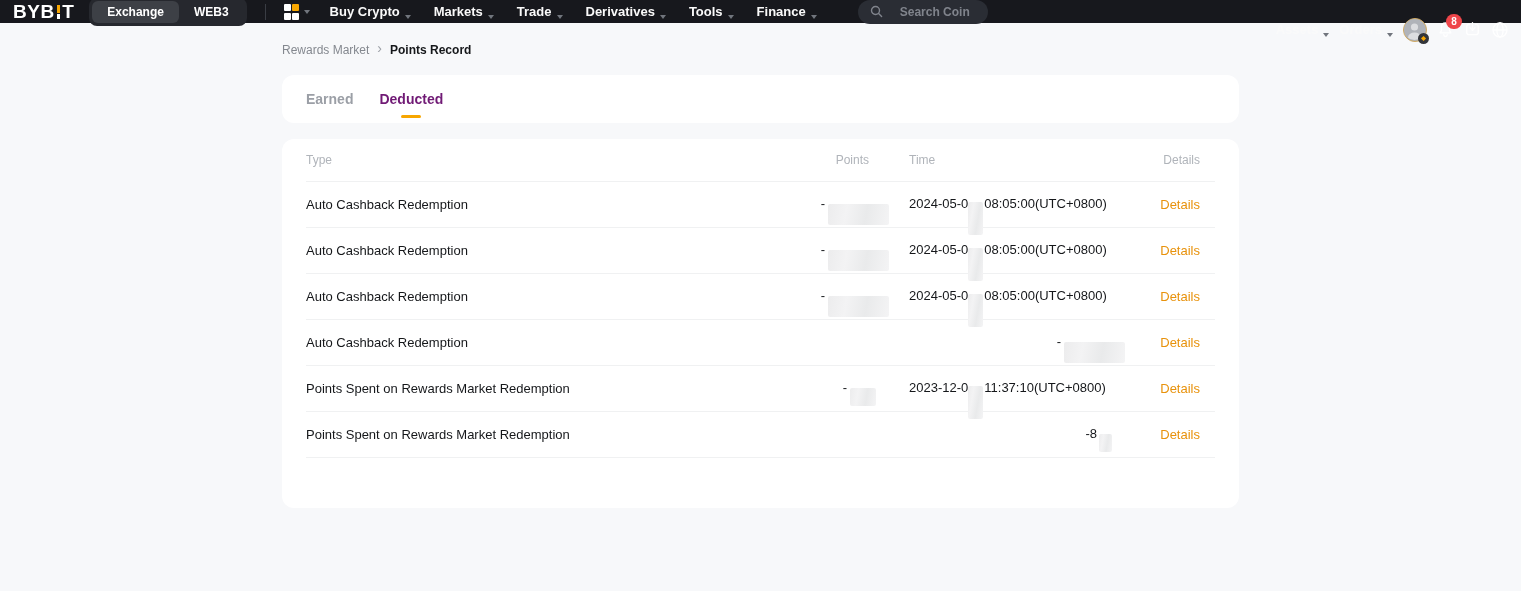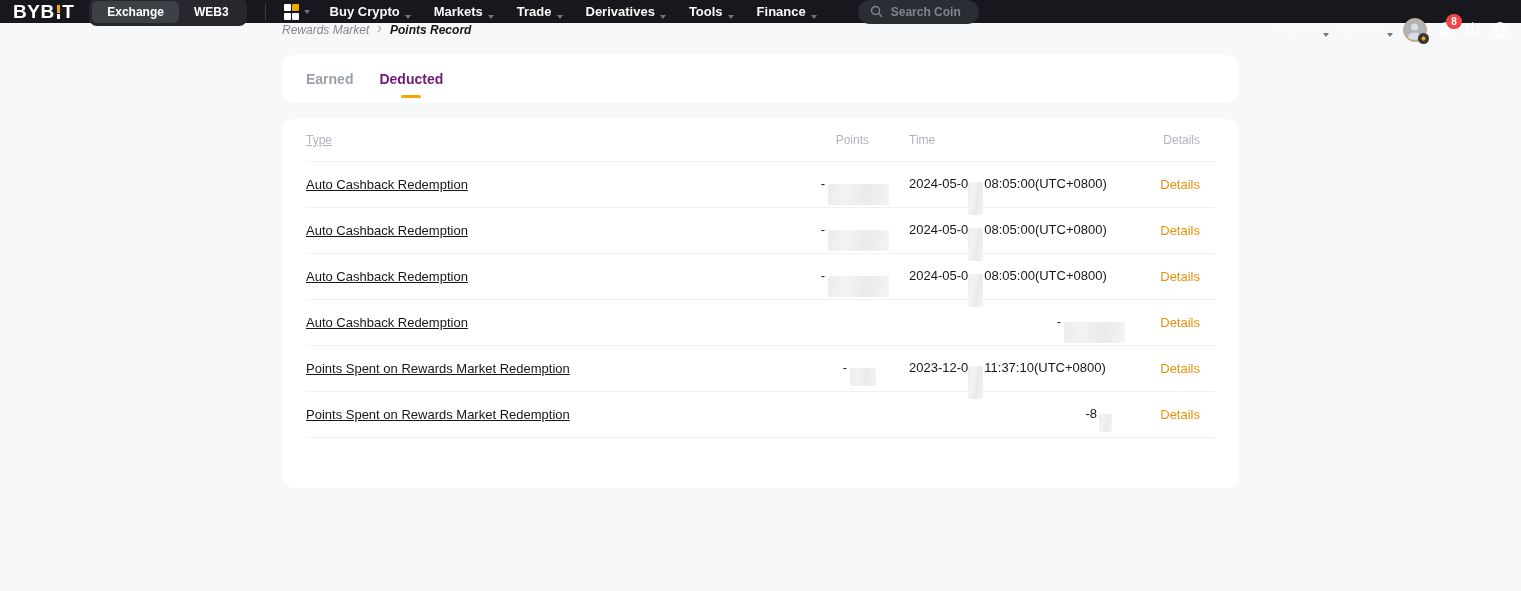--- a/index.html
+++ b/index.html
@@ -37,21 +37,21 @@
   .grid-icon span { background:#fff; border-radius:1px; }
   .grid-icon span.accent { background:#f7a600; }
 
   .caret { display:inline-block; width:0; height:0; border-left:3.5px solid transparent;
     border-right:3.5px solid transparent; border-top:4px solid #71757d; margin-left:5px;
     vertical-align:middle; }
 
   .nav-menu { display:flex; align-items:center; }
   .nav-item { display:flex; align-items:flex-end; margin-right:23px; cursor:pointer; white-space:nowrap; }
 
-  .search-pill { display:flex; align-items:center; gap:6px; background:#2a2d34;
+  .search-pill { display:flex; align-items:center; gap:15px; background:#2a2d34;
     border-radius:12px; height:24px; padding:0 12px; margin-left:18px; cursor:text; }
   .search-pill input { background:transparent; border:none; outline:none; color:#e8e8e8;
     font-size:12px; font-weight:600; width:78px; font-family:"Liberation Sans",sans-serif; }
   .search-pill input::placeholder { color:#80848c; }
 
   .nav-spacer { flex:1; }
   .nav-right { display:flex; align-items:center; gap:10px;margin-top:36px; }
   .icon-btn { display:flex; align-items:center; cursor:pointer; position:relative; }
 
   .avatar { width:24px; height:24px; border-radius:50%; border:1.5px solid #d2a95e;
@@ -61,41 +61,41 @@
     border-radius:50%; background:#33353a; display:flex; align-items:center; justify-content:center;
     font-size:6px; color:#f7a600; line-height:1; }
 
   .bell-badge { position:absolute; top:-7px; left:9px; min-width:16px; height:15px;
     background:#ef454a; border-radius:8px; color:#fff; font-size:10px; font-weight:700;
     display:flex; align-items:center; justify-content:center; padding:0 4px; }
 
   
   .content { width:957px; margin:0 auto; }
 
-  .breadcrumb { margin-bottom:18px; font-size:12px; display:flex;
-    align-items:flex-start; gap:8px;font-style:italic; }
+  .breadcrumb { margin-top:20px; margin-bottom:18px; font-size:12px; display:flex;
+    align-items:flex-start; gap:8px; }
   .crumb-parent { color:#84888f; cursor:pointer; }
   .crumb-sep { color:#9da1a8; font-size:14px; line-height:10px; }
   .crumb-current { color:#15171a; font-weight:700; }
 
   .card { background:#fff; border-radius:12px; }
   .tabs-card { height:48px; display:flex; align-items:center; padding:0 24px; }
   .tab { font-size:14px; font-weight:700; cursor:pointer; position:relative; }
   .tab.inactive { color:#9b9fa6; }
   .tab.active { color:#701a75; }
   .tab + .tab { margin-left:26px; }
   .tab.active::after { content:""; position:absolute; left:50%; transform:translateX(-50%);
     bottom:-11px; width:20px; height:3px; border-radius:1.5px; background:#f7a600; }
 
   .table-card { margin-top:16px; padding:0 24px 50px; }
   .thead { display:flex; align-items:center; height:43px; border-bottom:1px solid #f0f1f2;
     color:#b0b4ba; font-size:12px; }
   .trow { display:flex; align-items:center; height:46px; border-bottom:1px solid #f0f1f2;
     color:#15171a; font-size:13px; }
-  .col-type { flex:1;text-decoration:underline; }
+  .col-type { flex:1; }
   .col-points { width:120px; text-align:right; white-space:nowrap; }
   .thead .col-points { padding-right:20px; }
   .col-time { width:236px; padding-left:20px; white-space:nowrap; }
   .col-details { width:90px; text-align:right; padding-right:15px; }
   .details-link { color:#e8920c; cursor:pointer; font-weight:500; text-decoration:none; }
 
   
   .redact { display:inline-block; position:relative; vertical-align:middle;
     border-radius:2px;
     background:linear-gradient(100deg,#ececed 0%,#f3f3f4 30%,#e9eaeb 62%,#f4f4f5 100%); }

